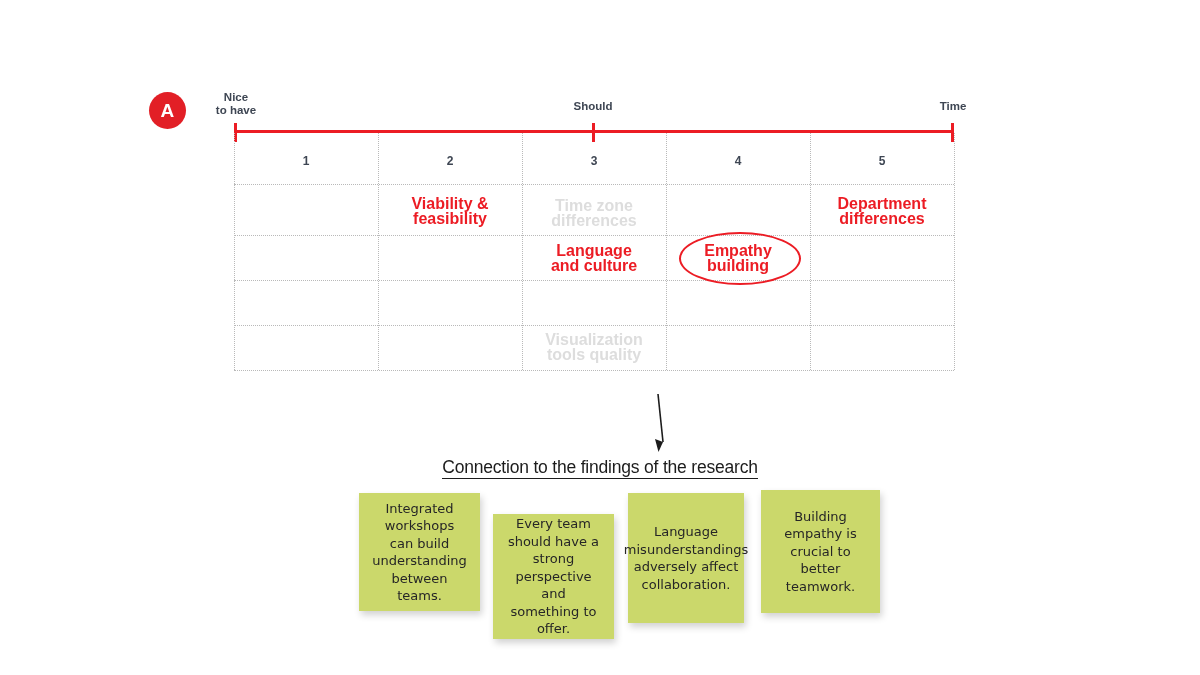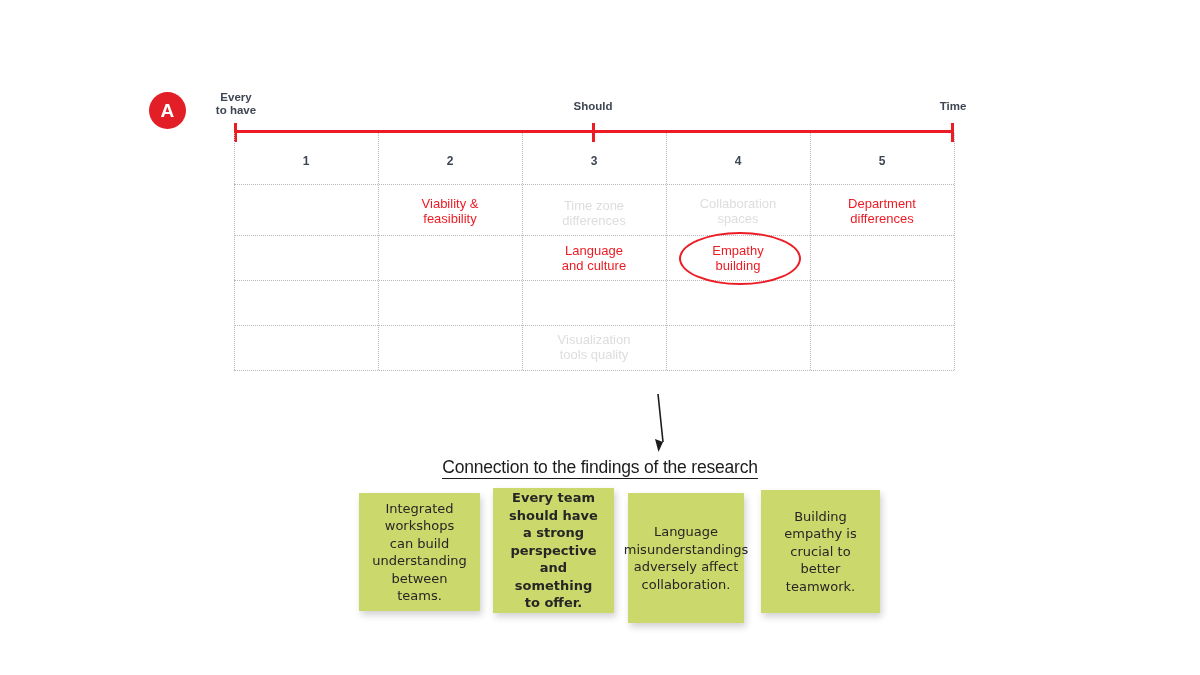--- a/index.html
+++ b/index.html
@@ -86,22 +86,22 @@
     position: absolute;
     left: 0;
     width: 720px;
     height: 0;
     border-top: 1px dotted #b9b9b9;
   }
   .cell {
     position: absolute;
     width: 144px;
     text-align: center;
-    font-size: 13px;
-    font-weight: normal;
+    font-size: 16px;
+    font-weight: bold;
     line-height: 15px;
     white-space: pre-line;
   }
   .cell.num {
     color: #3e4653;
     font-size: 12px;
     font-weight: bold;
   }
   .cell.red   { color: #ec1c24; }
   .cell.faded { color: #dddddd; }
@@ -147,32 +147,32 @@
     justify-content: center;
     text-align: center;
     color: #262626;
     font-size: 13px;
     line-height: 17.5px;
     padding: 0 14px;
     box-sizing: border-box;
     font-family: "DejaVu Sans", sans-serif;
   }
   #note-0 { left: 359px; top: 493px; width: 121px; height: 118px; }
-  #note-1 { left: 493px; top: 488px; width: 121px; height: 125px; font-weight: bold; }
+  #note-1 { left: 493px; top: 514px; width: 121px; height: 125px; }
   #note-2 { left: 628px; top: 493px; width: 116px; height: 130px; }
   #note-3 { left: 761px; top: 490px; width: 119px; height: 123px; }
 </style>
 </head>
 <body>
 
 <div id="badge">
   <span>A</span>
 </div>
 
-<div class="axis-label" id="lbl-nice">Every
+<div class="axis-label" id="lbl-nice">Nice
 to have</div>
 <div class="axis-label" id="lbl-should">Should</div>
 <div class="axis-label" id="lbl-must">Time</div>
 
 <div id="axis-line"></div>
 <div class="axis-tick" id="tick-1"></div>
 <div class="axis-tick" id="tick-3"></div>
 <div class="axis-tick" id="tick-5"></div>
 
 <div id="grid">
@@ -193,22 +193,20 @@
   <div class="cell num" style="left:0px;top:21px">1</div>
   <div class="cell num" style="left:144px;top:21px">2</div>
   <div class="cell num" style="left:288px;top:21px">3</div>
   <div class="cell num" style="left:432px;top:21px">4</div>
   <div class="cell num" style="left:576px;top:21px">5</div>
 
   <div class="cell red" style="left:144px;top:63px">Viability &amp;
 feasibility</div>
   <div class="cell faded" style="left:288px;top:65px">Time zone
 differences</div>
-  <div class="cell faded" style="left:432px;top:63px">Collaboration
-spaces</div>
   <div class="cell red" style="left:576px;top:63px">Department
 differences</div>
 
   <div class="cell red" style="left:288px;top:110px">Language
 and culture</div>
   <div class="cell red" style="left:432px;top:110px">Empathy
 building</div>
 
 
   <div class="cell faded" style="left:288px;top:199px">Visualization

